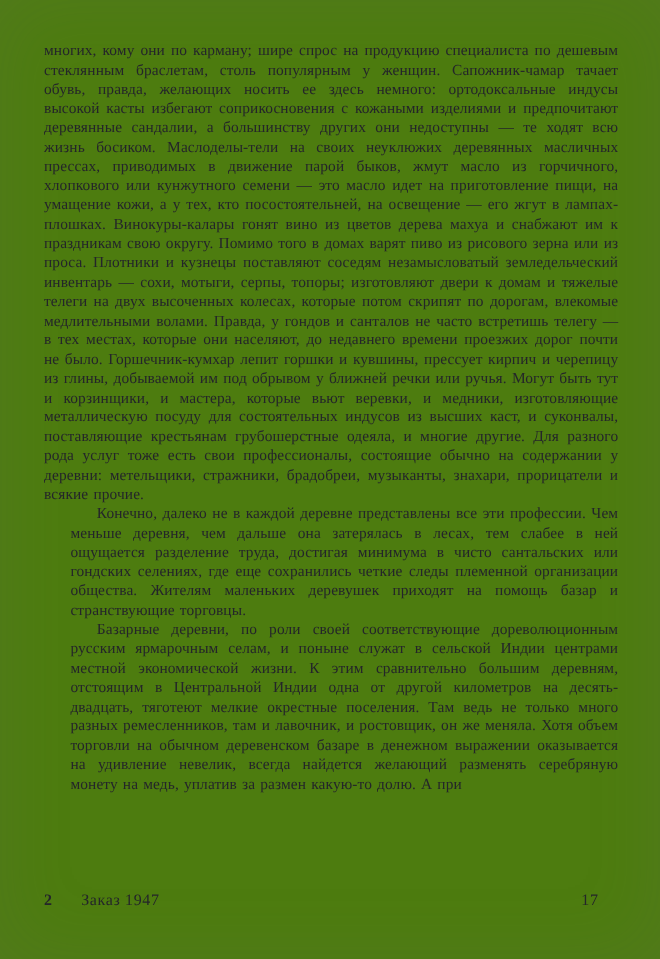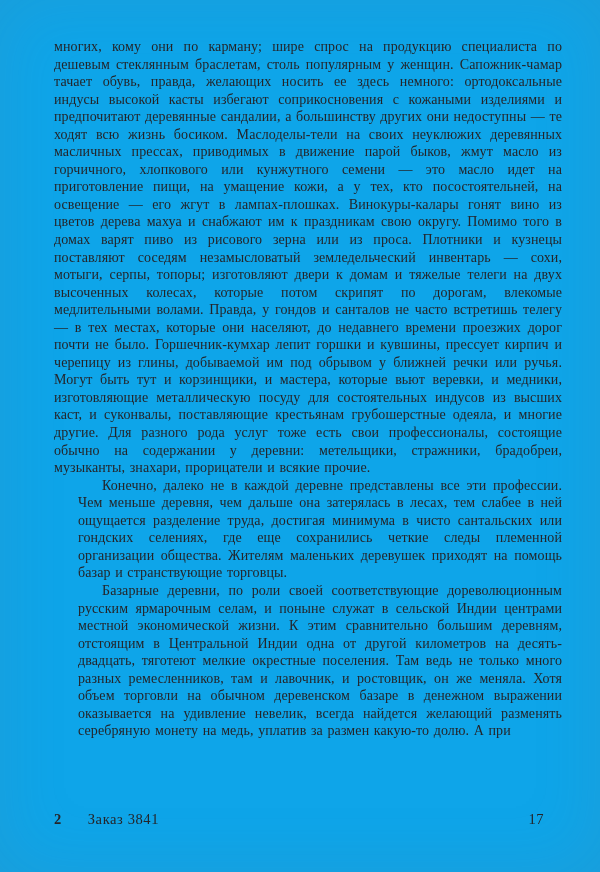--- a/index.html
+++ b/index.html
@@ -6,23 +6,23 @@
     margin: 0;
     padding: 0;
     background: #e9eae6;
     font-family: "Liberation Serif", "DejaVu Serif", serif;
   }
   .page {
     position: relative;
     width: 600px;
     height: 872px;
     margin: 0 auto;
-    background: #0ea5e9;
+    background: #4d7c0f;
     box-sizing: border-box;
-    padding: 38px 38px 44px 54px;
+    padding: 38px 38px 44px 40px;
     box-shadow: inset 0 0 70px rgba(110,112,120,0.14);
     display: flex;
     flex-direction: column;
     color: #24252a;
   }
   .text-block {
     font-size: 14px;
     line-height: 17.55px;
     text-align: justify;
     letter-spacing: 0.1px;
@@ -66,17 +66,17 @@
 
 <div class="page">
   <div class="text-block">
       <p class="para">многих, кому они по карману; шире спрос на продукцию специалиста по дешевым стеклянным браслетам, столь популярным у женщин. Сапожник-чамар тачает обувь, правда, желающих носить ее здесь немного: ортодоксальные индусы высокой касты избегают соприкосновения с кожаными изделиями и предпочитают деревянные сандалии, а большинству других они недоступны — те ходят всю жизнь босиком. Маслоделы-тели на своих неуклюжих деревянных масличных прессах, приводимых в движение парой быков, жмут масло из горчичного, хлопкового или кунжутного семени — это масло идет на приготовление пищи, на умащение кожи, а у тех, кто посостоятельней, на освещение — его жгут в лампах-плошках. Винокуры-калары гонят вино из цветов дерева махуа и снабжают им к праздникам свою округу. Помимо того в домах варят пиво из рисового зерна или из проса. Плотники и кузнецы поставляют соседям незамысловатый земледельческий инвентарь — сохи, мотыги, серпы, топоры; изготовляют двери к домам и тяжелые телеги на двух высоченных колесах, которые потом скрипят по дорогам, влекомые медлительными волами. Правда, у гондов и санталов не часто встретишь телегу — в тех местах, которые они населяют, до недавнего времени проезжих дорог почти не было. Горшечник-кумхар лепит горшки и кувшины, прессует кирпич и черепицу из глины, добываемой им под обрывом у ближней речки или ручья. Могут быть тут и корзинщики, и мастера, которые вьют веревки, и медники, изготовляющие металлическую посуду для состоятельных индусов из высших каст, и суконвалы, поставляющие крестьянам грубошерстные одеяла, и многие другие. Для разного рода услуг тоже есть свои профессионалы, состоящие обычно на содержании у деревни: метельщики, стражники, брадобреи, музыканты, знахари, прорицатели и всякие прочие.</p>
       <p class="para indent">Конечно, далеко не в каждой деревне представлены все эти профессии. Чем меньше деревня, чем дальше она затерялась в лесах, тем слабее в ней ощущается разделение труда, достигая минимума в чисто сантальских или гондских селениях, где еще сохранились четкие следы племенной организации общества. Жителям маленьких деревушек приходят на помощь базар и странствующие торговцы.</p>
       <p class="para indent">Базарные деревни, по роли своей соответствующие дореволюционным русским ярмарочным селам, и поныне служат в сельской Индии центрами местной экономической жизни. К этим сравнительно большим деревням, отстоящим в Центральной Индии одна от другой километров на десять-двадцать, тяготеют мелкие окрестные поселения. Там ведь не только много разных ремесленников, там и лавочник, и ростовщик, он же меняла. Хотя объем торговли на обычном деревенском базаре в денежном выражении оказывается на удивление невелик, всегда найдется желающий разменять серебряную монету на медь, уплатив за размен какую-то долю. А при</p>
     </div>
   <div class="footer">
     <div class="footer-left">
       <span class="sig-number">2</span>
-      <span class="order-label">Заказ 3841</span>
+      <span class="order-label">Заказ 1947</span>
     </div>
     <span class="page-number">17</span>
   </div>
 </div>
 
 </body></html>

